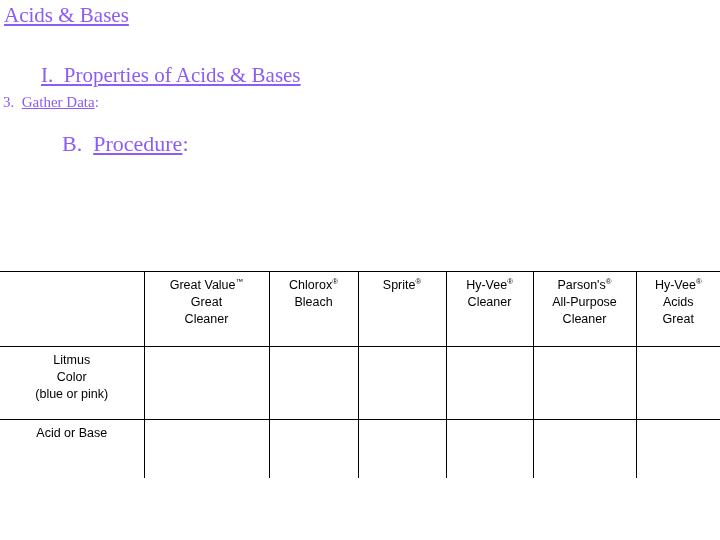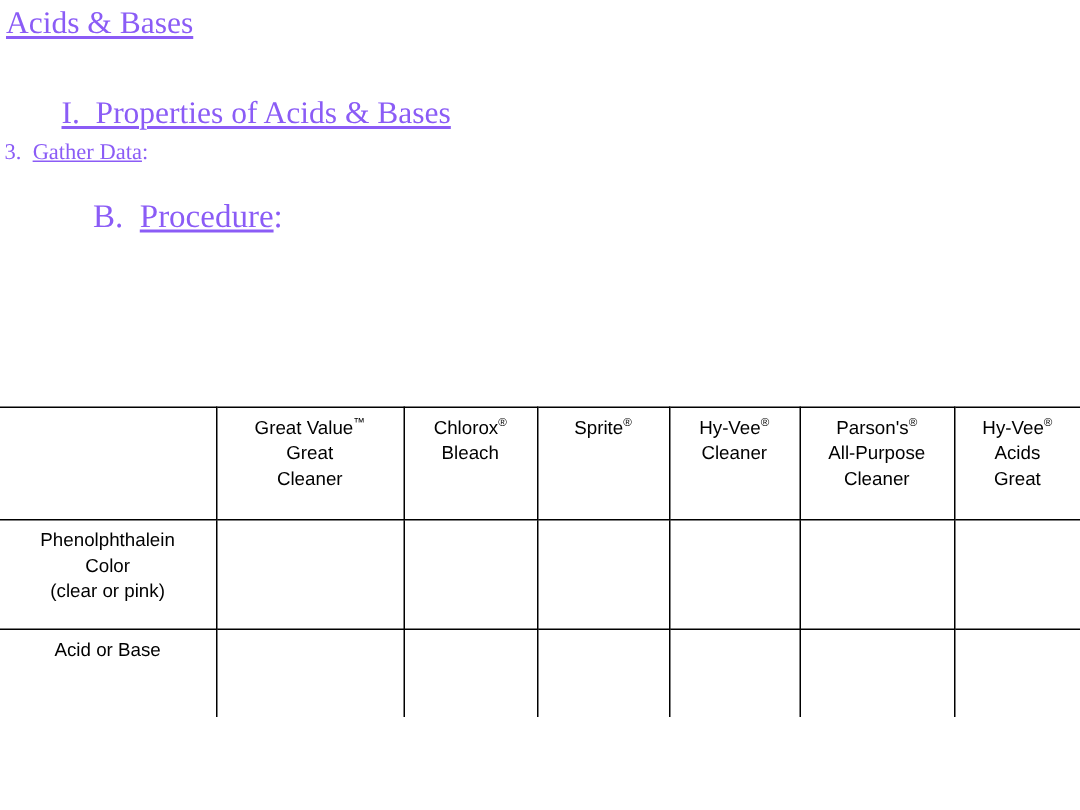--- a/index.html
+++ b/index.html
@@ -148,34 +148,34 @@
           <span class="cellline">All-Purpose</span>
           <span class="cellline">Cleaner</span>
         </td>
       <td class="last-col">
           <span class="cellline">Hy-Vee<sup>®</sup></span>
           <span class="cellline">Acids</span>
           <span class="cellline">Great</span>
         </td>
     </tr>
 
-
     <tr class="body-row">
       <td class="rowlabel corner">
-          <span class="cellline">Phenolphthalein</span>
+          <span class="cellline">Litmus</span>
           <span class="cellline">Color</span>
-          <span class="cellline">(clear or pink)</span>
+          <span class="cellline">(blue or pink)</span>
         </td>
       <td></td>
       <td></td>
       <td></td>
       <td></td>
       <td></td>
       <td class="last-col"></td>
     </tr>
+
 
     <tr class="last-row">
       <td class="rowlabel corner">
           <span class="cellline">Acid or Base</span>
         </td>
       <td></td>
       <td></td>
       <td></td>
       <td></td>
       <td></td>

